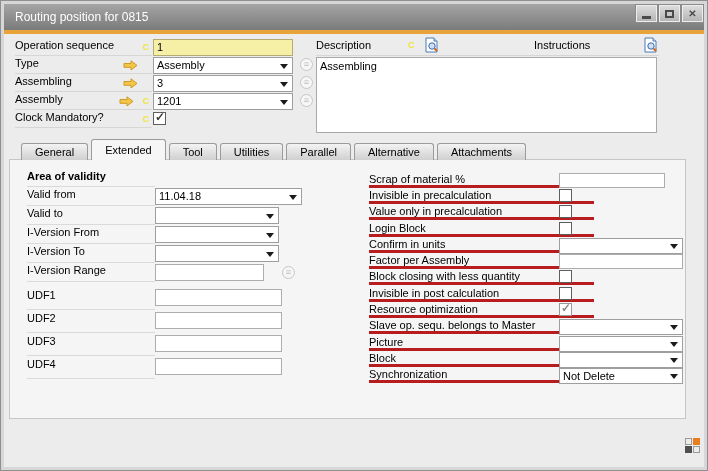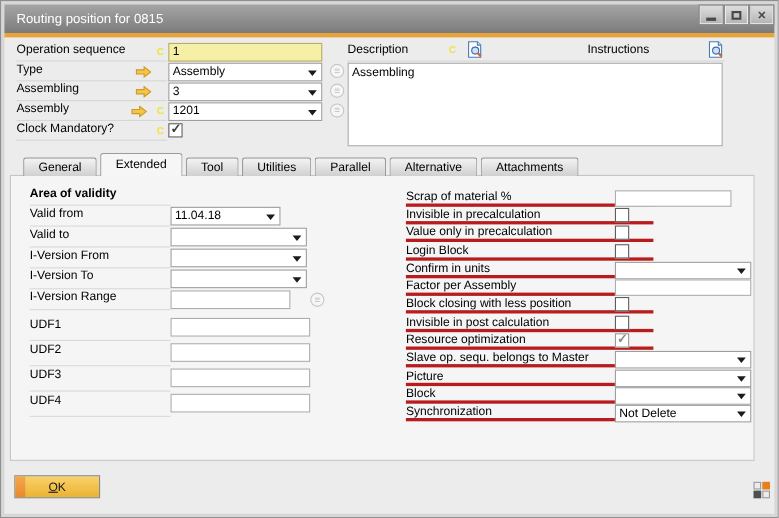--- a/index.html
+++ b/index.html
@@ -235,21 +235,21 @@
     <span class="tab">Alternative</span>
     <span class="tab">Attachments</span>
   </div>
 
   <div class="panel">
 
     <div class="p-heading">Area of validity</div>
 
     <div class="pl-row" style="top:28px">
       <div class="pl-label lblrow">Valid from</div>
-      <div class="pl-ctrl combo" style="width:100px"><span>11.04.18</span><span class="dd"></span></div>
+      <div class="pl-ctrl combo" style="width:147px"><span>11.04.18</span><span class="dd"></span></div>
     </div>
     <div class="pl-row" style="top:47px">
       <div class="pl-label lblrow">Valid to</div>
       <div class="pl-ctrl combo" style="width:124px"><span></span><span class="dd"></span></div>
     </div>
     <div class="pl-row" style="top:66px">
       <div class="pl-label lblrow">I-Version From</div>
       <div class="pl-ctrl combo" style="width:124px"><span></span><span class="dd"></span></div>
     </div>
     <div class="pl-row" style="top:85px">
@@ -297,21 +297,21 @@
     </div>
     <div class="pr-row" style="top:78px">
       <div class="pr-label lblrow">Confirm in units</div>
       <div class="pr-ctrl combo" style="width:124px;height:16px"><span></span><span class="dd" style="top:5px"></span></div>
     </div>
     <div class="pr-row" style="top:94px">
       <div class="pr-label lblrow">Factor per Assembly</div>
       <div class="pr-ctrl inputbox" style="width:124px;height:15px"><span></span></div>
     </div>
     <div class="pr-row" style="top:110px">
-      <div class="pr-label lblrow">Block closing with less position</div>
+      <div class="pr-label lblrow">Block closing with less quantity</div>
       <span class="checkbox pr-ctrl"></span>
     </div>
     <div class="pr-row" style="top:127px">
       <div class="pr-label lblrow">Invisible in post calculation</div>
       <span class="checkbox pr-ctrl"></span>
     </div>
     <div class="pr-row" style="top:143px">
       <div class="pr-label lblrow">Resource optimization</div>
       <span class="checkbox soft pr-ctrl checked"></span>
     </div>
@@ -327,23 +327,20 @@
       <div class="pr-label lblrow">Block</div>
       <div class="pr-ctrl combo" style="width:124px;height:16px"><span></span><span class="dd" style="top:5px"></span></div>
     </div>
     <div class="pr-row" style="top:208px">
       <div class="pr-label lblrow">Synchronization</div>
       <div class="pr-ctrl combo" style="width:124px;height:16px"><span>Not Delete</span><span class="dd" style="top:5px"></span></div>
     </div>
 
   </div>
 
-  <div class="btn default" style="left:12px;width:78px">
-    <span><u>O</u>K</span>
-  </div>
 
   <div class="grip">
     <span class="g-tl"></span>
     <span class="g-tr"></span>
     <span class="g-bl"></span>
     <span class="g-br"></span>
   </div>
 
 </div>
 

